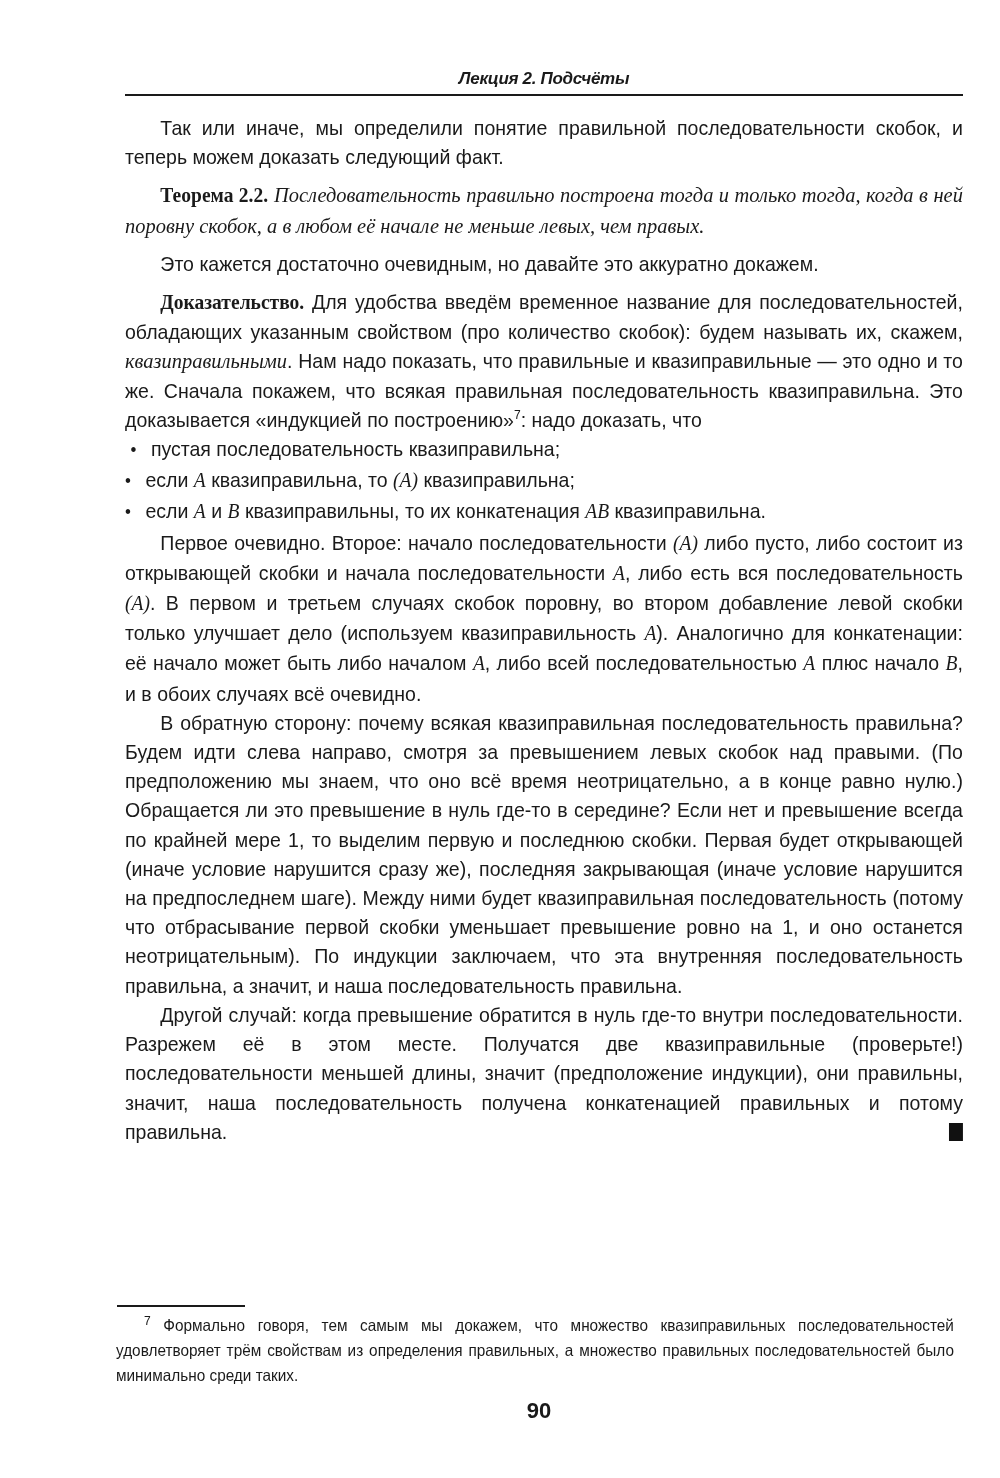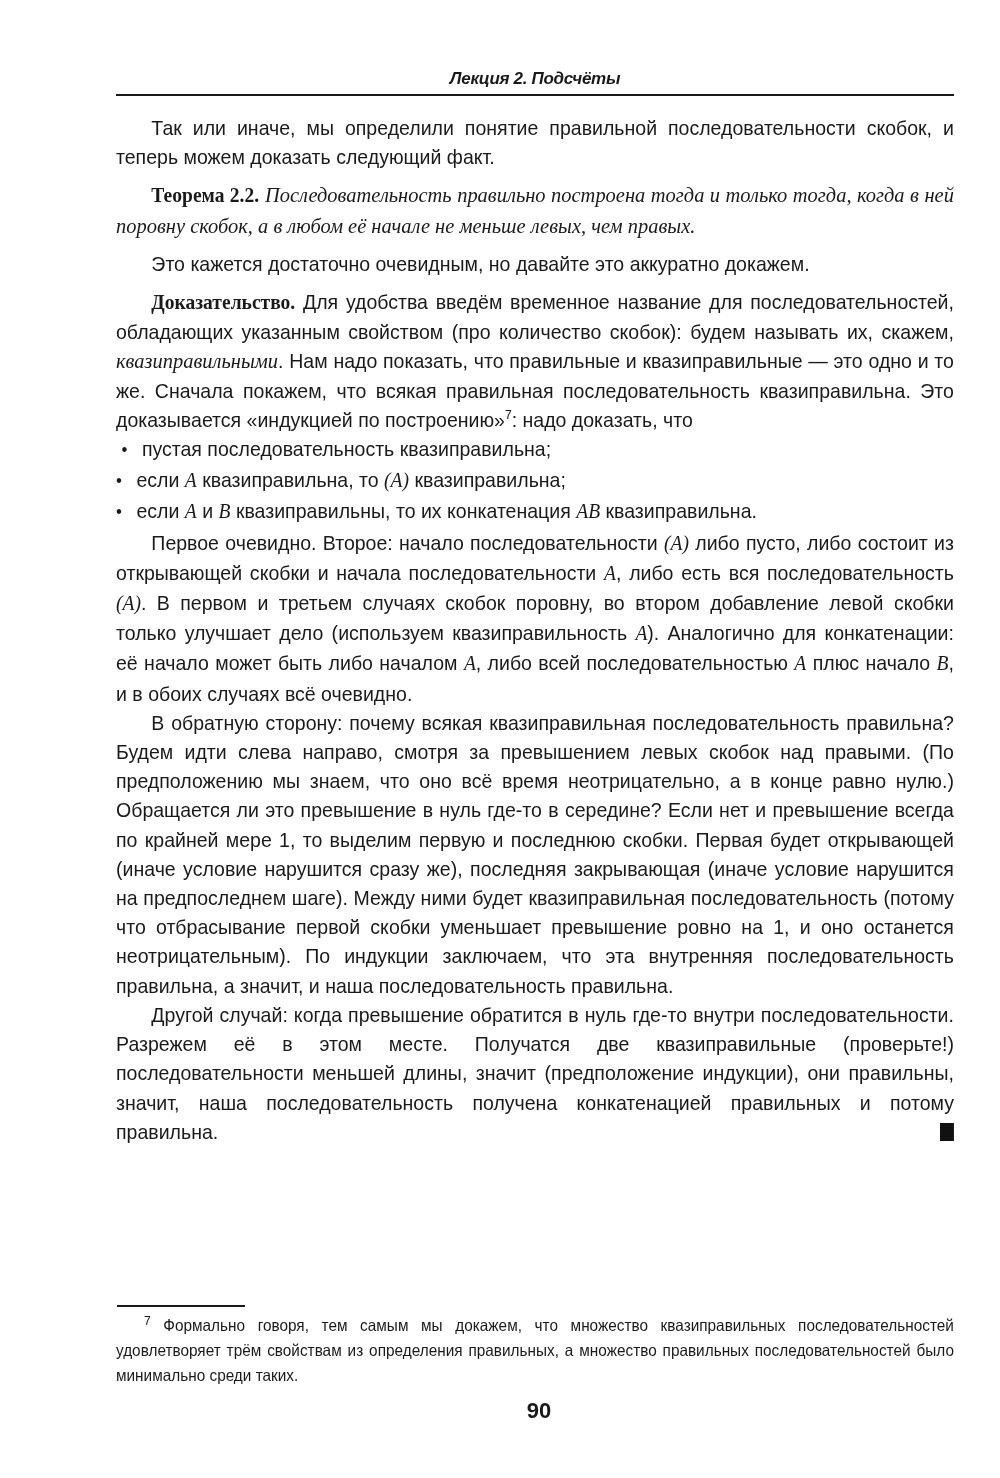--- a/index.html
+++ b/index.html
@@ -6,21 +6,21 @@
     body {
       width: 1000px;
       height: 1478px;
       position: relative;
       overflow: hidden;
       color: #1a1a1a;
       font-family: "Liberation Serif", "DejaVu Serif", serif;
     }
     .page {
       position: absolute;
-      left: 116px;
+      left: 125px;
       top: 66px;
       width: 838px;
     }
     .running-head {
       text-align: center;
       font-family: "Liberation Sans", "DejaVu Sans", sans-serif;
       font-style: italic;
       font-weight: bold;
       font-size: 17px;
       letter-spacing: -0.3px;

